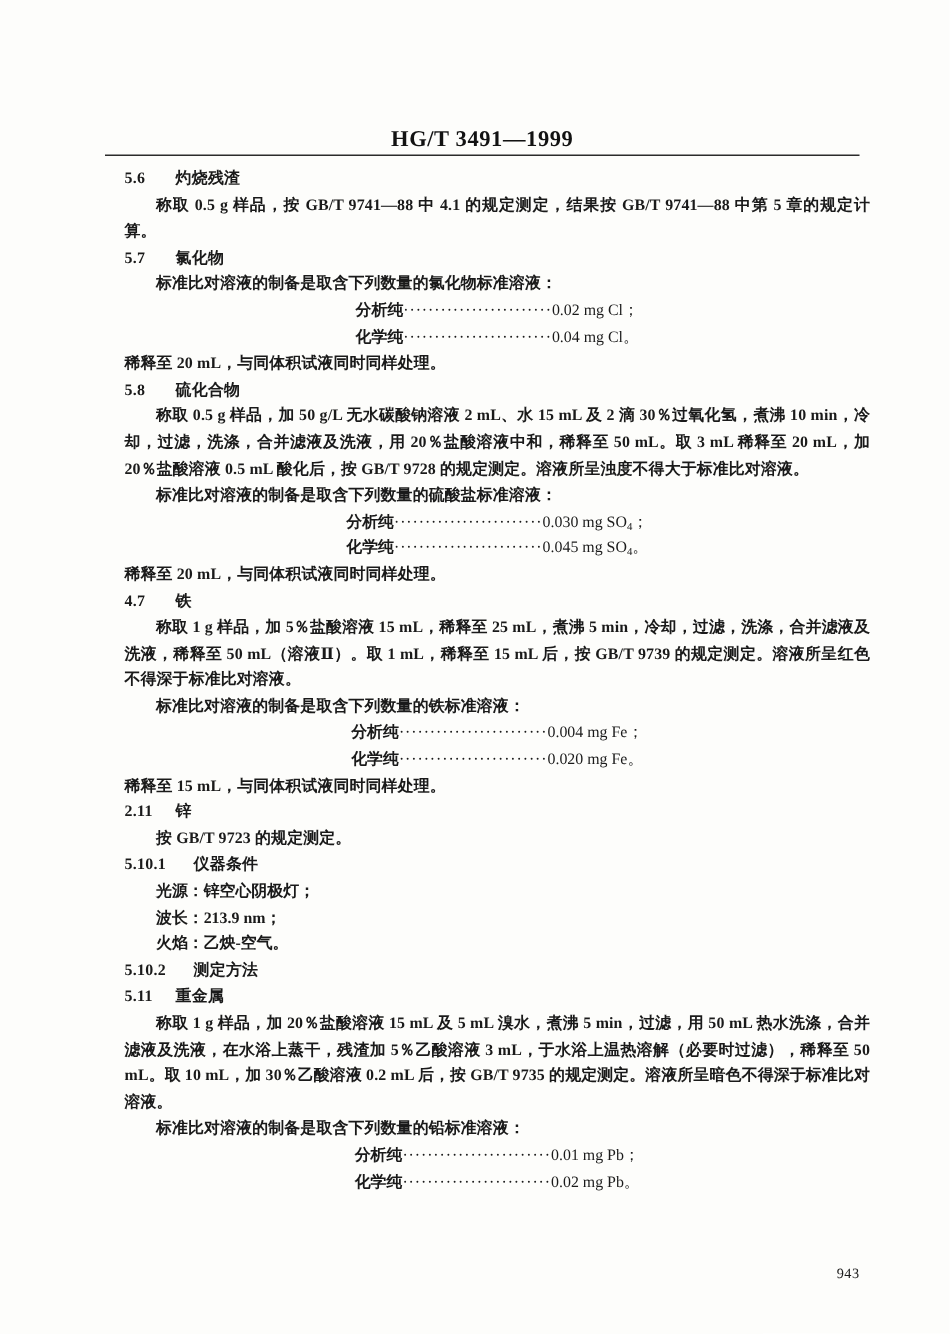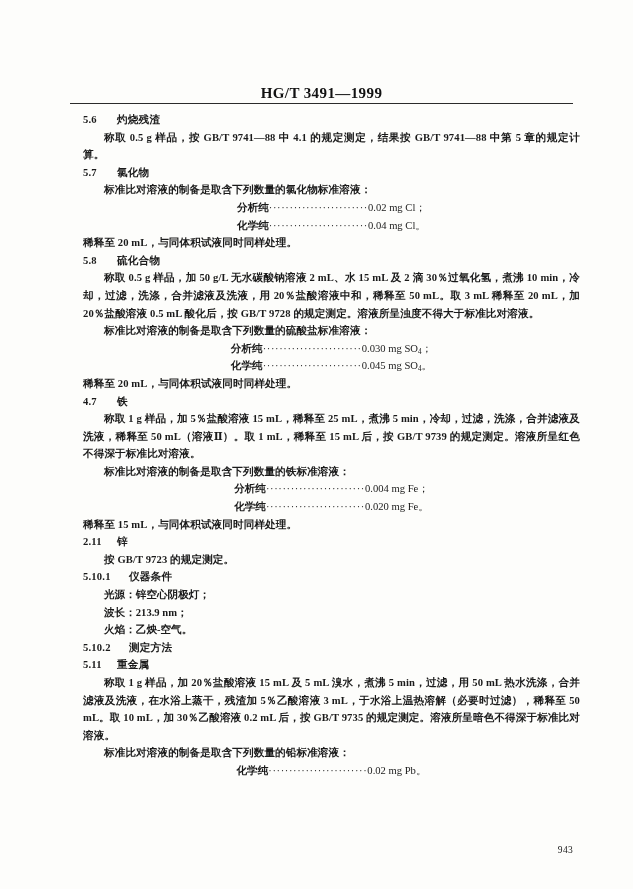--- a/index.html
+++ b/index.html
@@ -207,20 +207,23 @@
     <p class="clause sub">
       <span class="num">5.10.2</span><span class="cn">测定方法</span>
     </p>
 
     <p class="clause">
       <span class="num">5.11</span><span class="cn">重金属</span>
     </p>
     <p class="para cn">称取 1 g 样品，加 20％盐酸溶液 15 mL 及 5 mL 溴水，煮沸 5 min，过滤，用 50 mL 热水洗涤，合并滤液及洗液，在水浴上蒸干，残渣加 5％乙酸溶液 3 mL，于水浴上温热溶解（必要时过滤），稀释至 50 mL。取 10 mL，加 30％乙酸溶液 0.2 mL 后，按 GB/T 9735 的规定测定。溶液所呈暗色不得深于标准比对溶液。</p>
     <p class="para cn">标准比对溶液的制备是取含下列数量的铅标准溶液：</p>
     <p class="grade">
+      <span class="gname">分析纯</span><span class="leader">························</span><span class="gval">0.01 mg Pb；</span>
+    </p>
+    <p class="grade">
       <span class="gname">化学纯</span><span class="leader">························</span><span class="gval">0.02 mg Pb。</span>
     </p>
 
   </div>
 
   <div class="folio">943</div>
 
 </div>
 
 </body></html>

